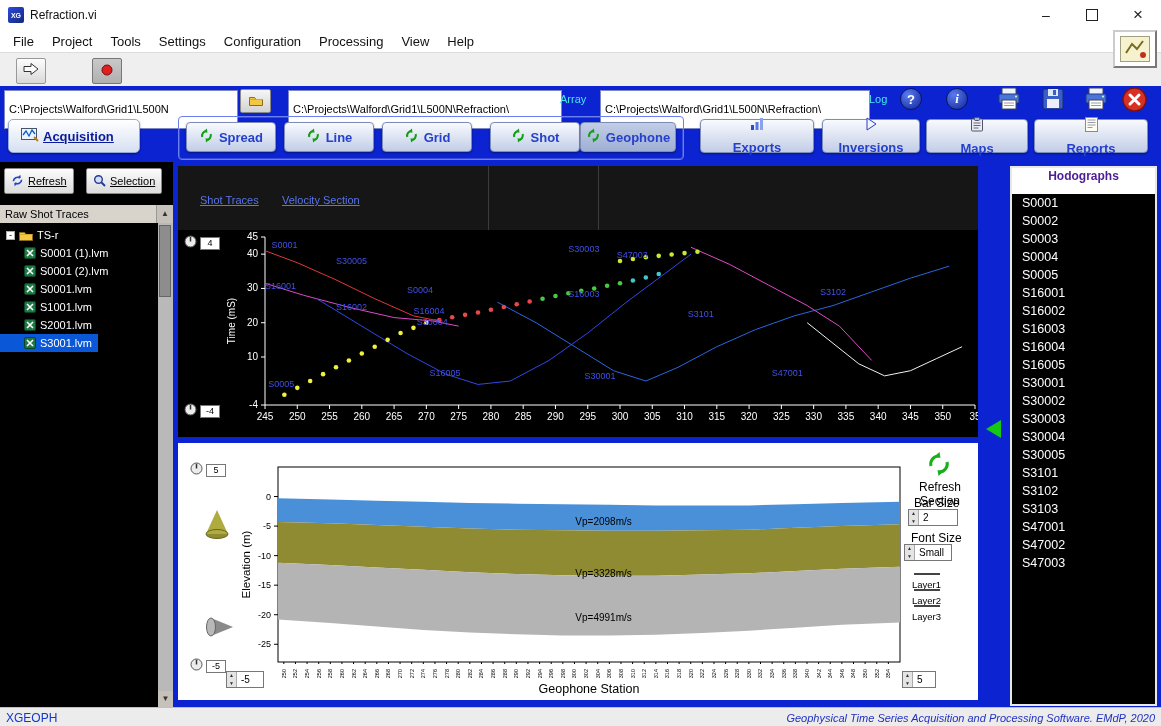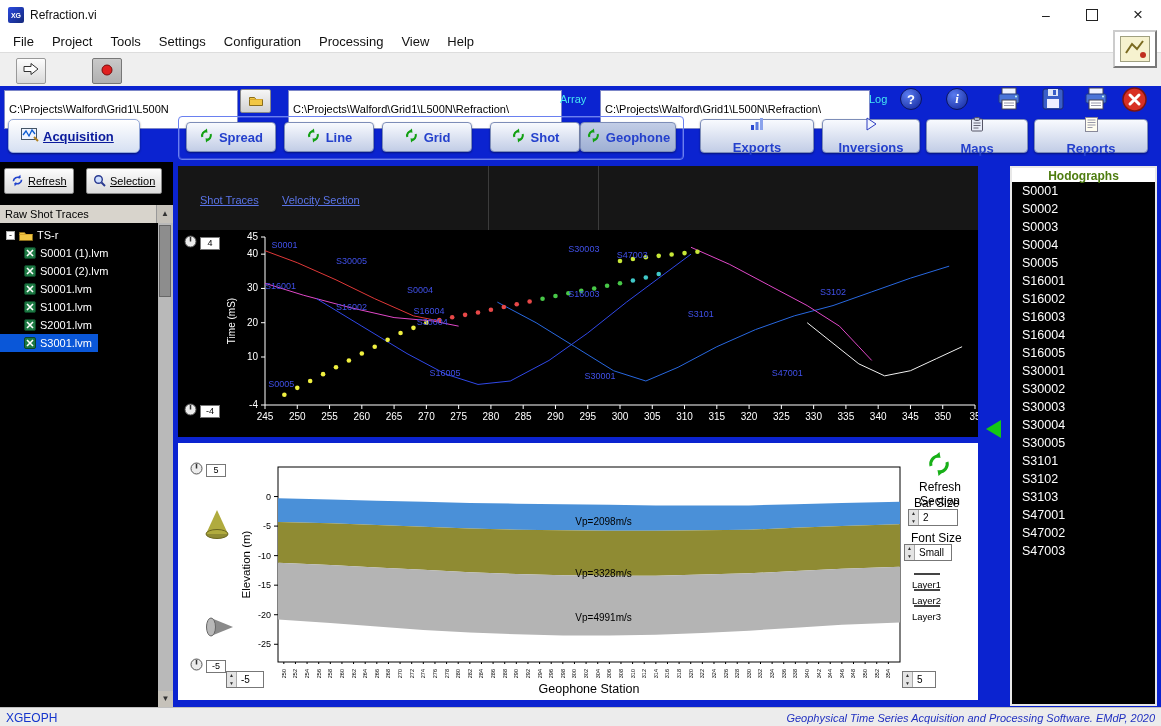--- a/index.html
+++ b/index.html
@@ -93,21 +93,21 @@
   #barSizeLabel{left:736px;top:53px;}
   #barSpin{left:730px;top:66px;}
   #fontSizeLabel{left:733px;top:88px;}
   #fontSpin{left:726px;top:101px;}
   .legend{position:absolute;left:734px;top:130px;z-index:3;}
   .legend-row{display:flex;align-items:center;gap:4px;height:16px;flex-direction:column;}
   .legend-swatch{width:24px;height:11px;border:1px solid #444;box-shadow:inset 1px 1px 0 rgba(255,255,255,.5);}
   .legend-label{font-size:9.5px;color:#000;}
   
   .hodo-panel{position:absolute;left:1010px;top:166px;width:147px;height:540px;background:#000;border:2px solid #e8e8e8;box-sizing:border-box;}
-  .hodo-header{height:14px;background:#fff;color:#4d7c0f;font-size:12px;font-weight:bold;text-align:center;line-height:17px;}
+  .hodo-header{height:26px;background:#fff;color:#4c1d95;font-size:12px;font-weight:bold;text-align:center;line-height:17px;}
   .hodo-item{height:18px;line-height:18px;padding-left:10px;color:#fff;font-size:12.5px;}
   
   .statusbar{position:absolute;left:0;top:707px;width:1161px;height:19px;background:#ececec;border-top:1px solid #c0c0c0;box-sizing:border-box;}
   .status-left{position:absolute;left:6px;top:3px;font-size:12px;color:#1535cc;}
   .status-right{position:absolute;right:6px;top:4px;font-size:11px;font-style:italic;color:#2030c0;}
 </style>
 </head>
 <body>
 
 <div class="window">

